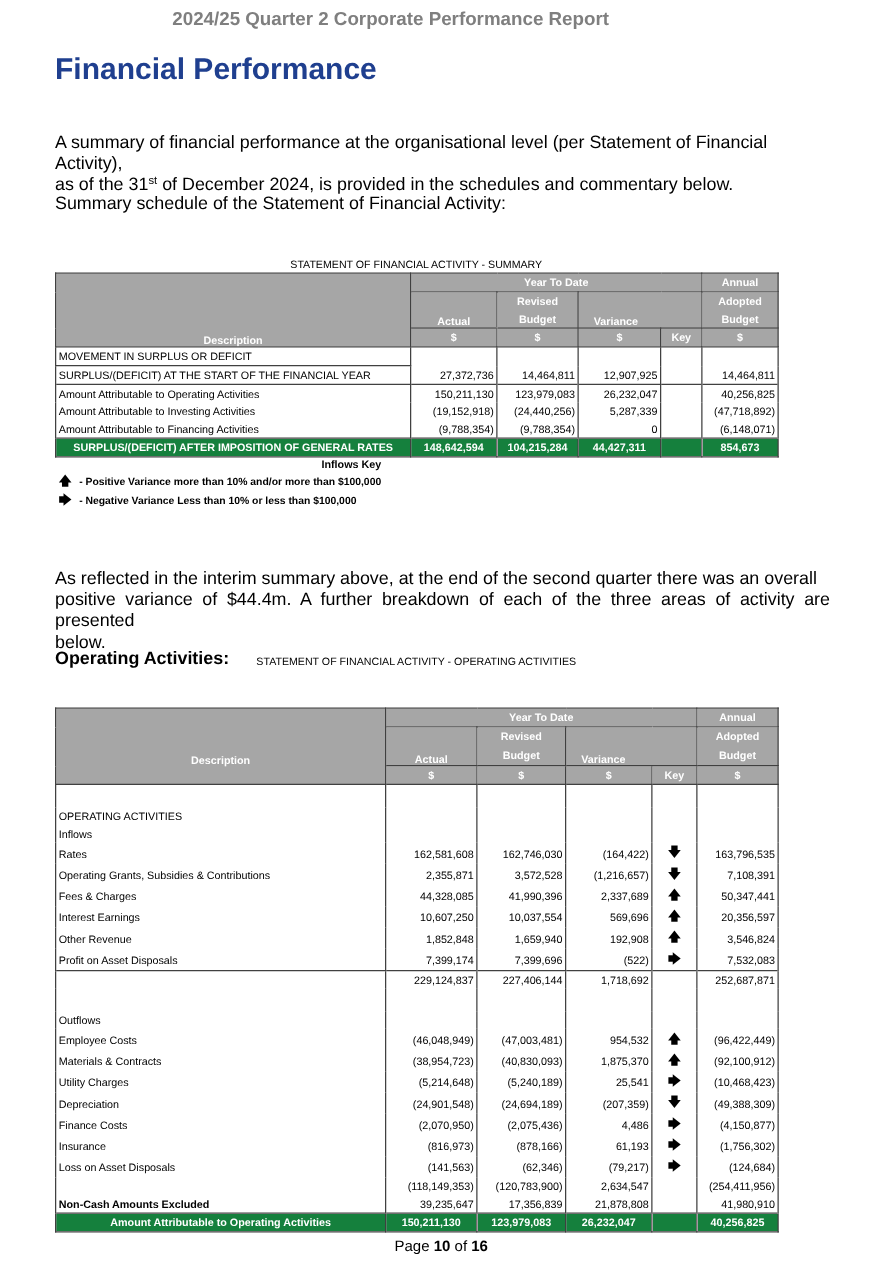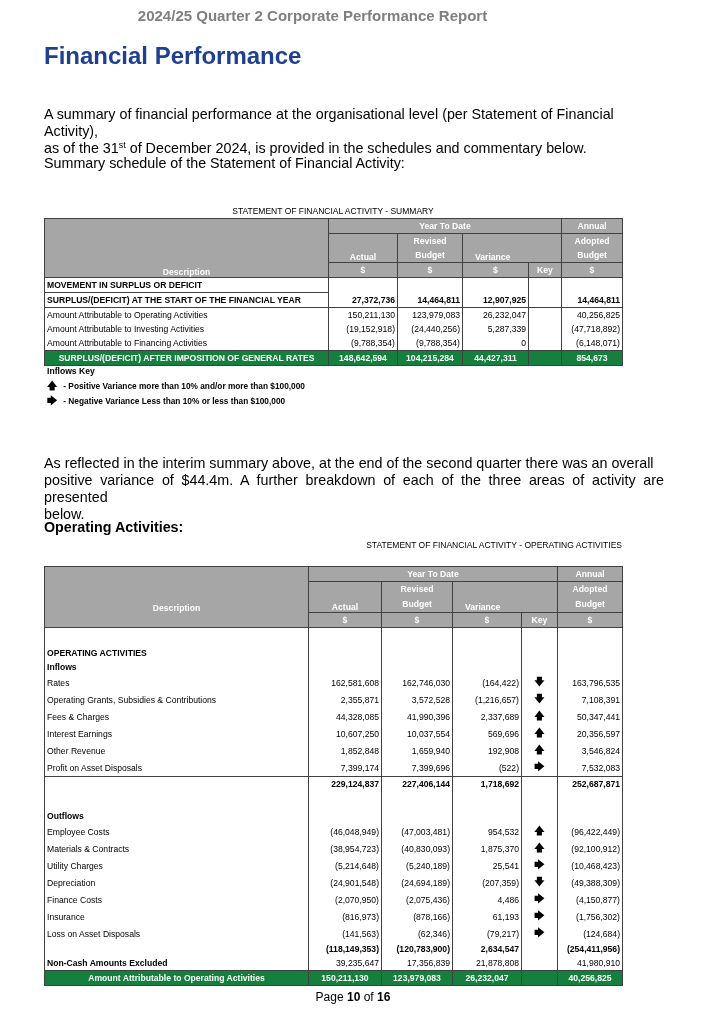--- a/index.html
+++ b/index.html
@@ -10,27 +10,27 @@
   .para sup { font-size: 9px; vertical-align: 5px; line-height: 0; }
   .section-heading { position: absolute; left: 44px; font-size: 14.3px; font-weight: bold; }
   .table-caption { position: absolute; left: 44px; width: 578px; text-align: center; font-size: 8.5px; font-weight: normal; }
   table.fin { position: absolute; left: 44px; border-collapse: collapse; font-size: 8.6px; table-layout: fixed; }
   table.fin td, table.fin th { padding: 0 2px; white-space: nowrap; overflow: hidden; }
   table.fin th { background: #a6a6a6; color: #ffffff; font-weight: bold; border: 1px solid #404040; text-align: center; height: 14px; font-size: 8.6px; }
   table.fin th.bot { vertical-align: bottom; }
   table.fin td { border-left: 1px solid #404040; border-right: 1px solid #404040; height: 14px; }
   table.fin td.num { text-align: right; }
   table.fin td.key { text-align: center; font-size: 10px; font-weight: bold; }
-  table.fin tr.b td { font-weight: bold; }
+  table.fin tr.b td { font-weight: normal; }
   table.fin tr.total td { background: #15803d; color: #ffffff; font-weight: bold; border-top: 1px solid #404040; border-bottom: 1px solid #404040; text-align: center; }
   table.fin tr.topline td { border-top: 1px solid #404040; }
   table.fin tr.spacer td { height: 18px; }
   table.fin { border: 1.5px solid #404040; }
   .key-list { position: absolute; left: 47px; top: 364px; font-size: 8.3px; font-weight: bold; }
-  .key-list .key-title { height: 14px; line-height: 14px; font-size: 8.6px; }
+  .key-list .key-title { height: 14px; line-height: 14px; font-size: 8.6px; text-align: right; }
   .key-list .key-row { height: 15px; line-height: 15px; }
   .key-list .arrow { display: inline-block; width: 14px; font-size: 10px; }
   .footer { position: absolute; top: 990px; left: 0; width: 706px; text-align: center; font-size: 12px; }
 </style>
 </head>
 <body>
 
 <div class="header-title">2024/25 Quarter 2 Corporate Performance Report</div>
 <div class="page-title">Financial Performance</div>
 
@@ -131,21 +131,21 @@
 </div>
 
 <div class="para" style="top:455px; text-align:justify;">
   <span>As reflected in the interim summary above, at the end of the second quarter there was an overall</span><br>
   <span>positive variance of $44.4m. A further breakdown of each of the three areas of activity are presented</span><br>
   <span>below.</span>
 </div>
 
 <div class="section-heading" style="top:519px;">Operating Activities:</div>
 
-<div class="table-caption" style="top:540px;text-align:right;">STATEMENT OF FINANCIAL ACTIVITY - OPERATING ACTIVITIES</div>
+<div class="table-caption" style="top:524px;">STATEMENT OF FINANCIAL ACTIVITY - OPERATING ACTIVITIES</div>
 <table class="fin" style="top:566px; width:578px;">
   <colgroup>
     <col style="width:264px">
       <col style="width:73px">
       <col style="width:71px">
       <col style="width:69px">
       <col style="width:36px">
       <col style="width:65px">
   </colgroup>
   <tbody>

